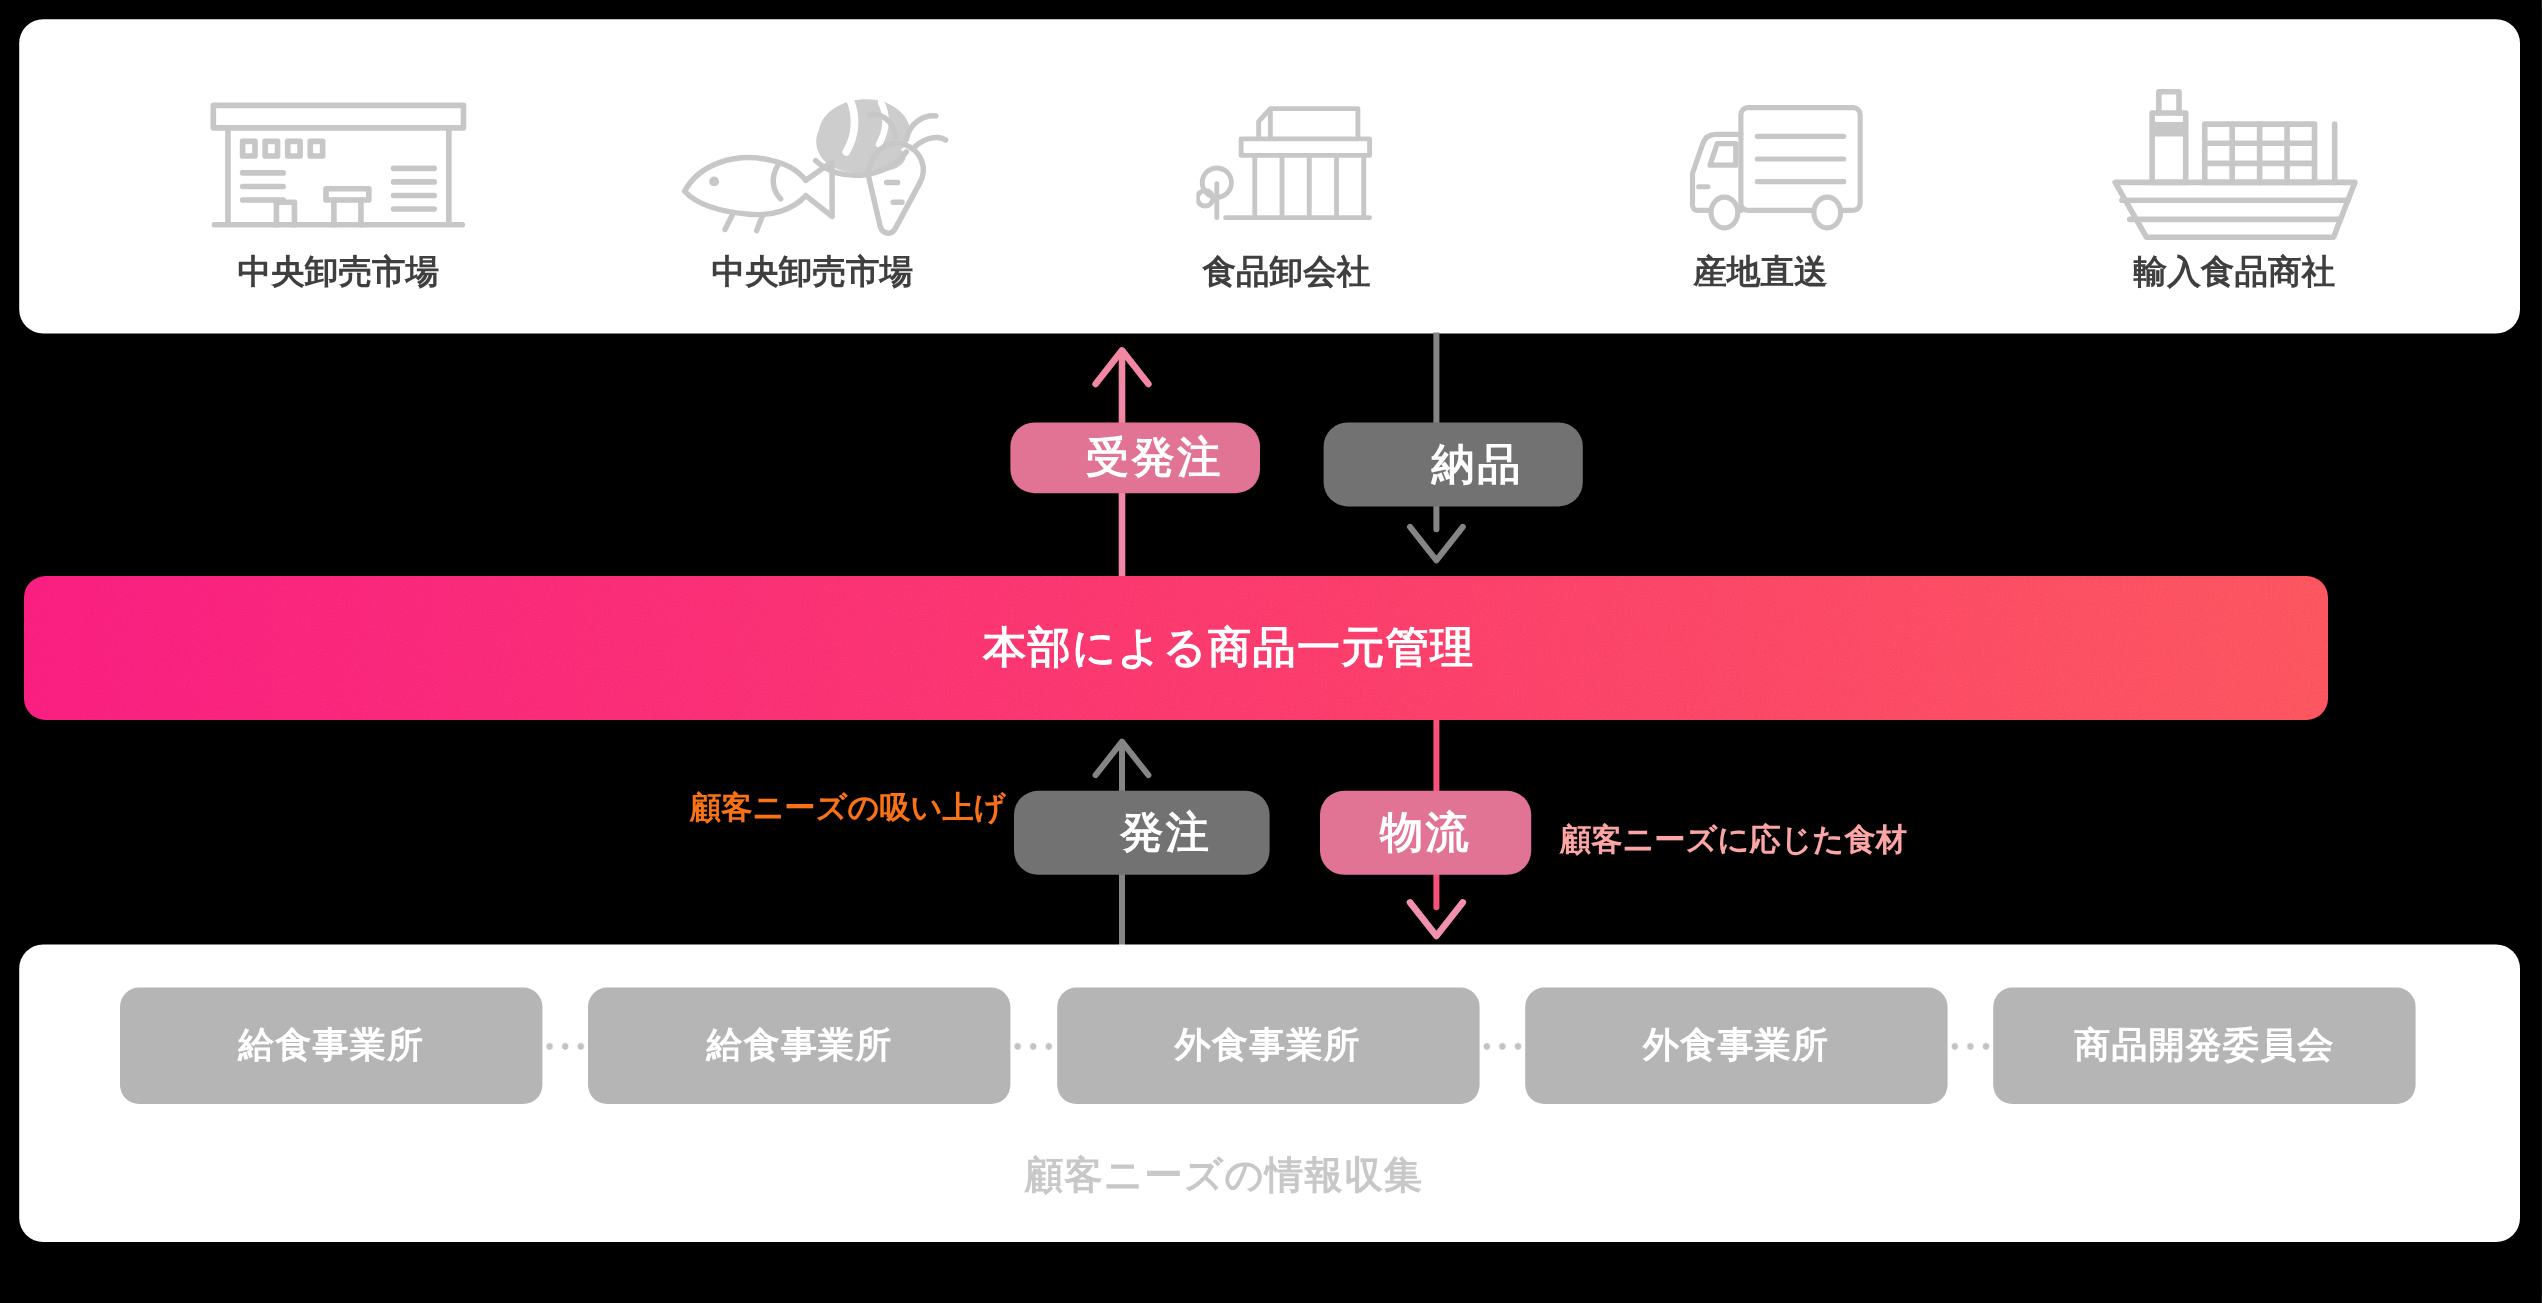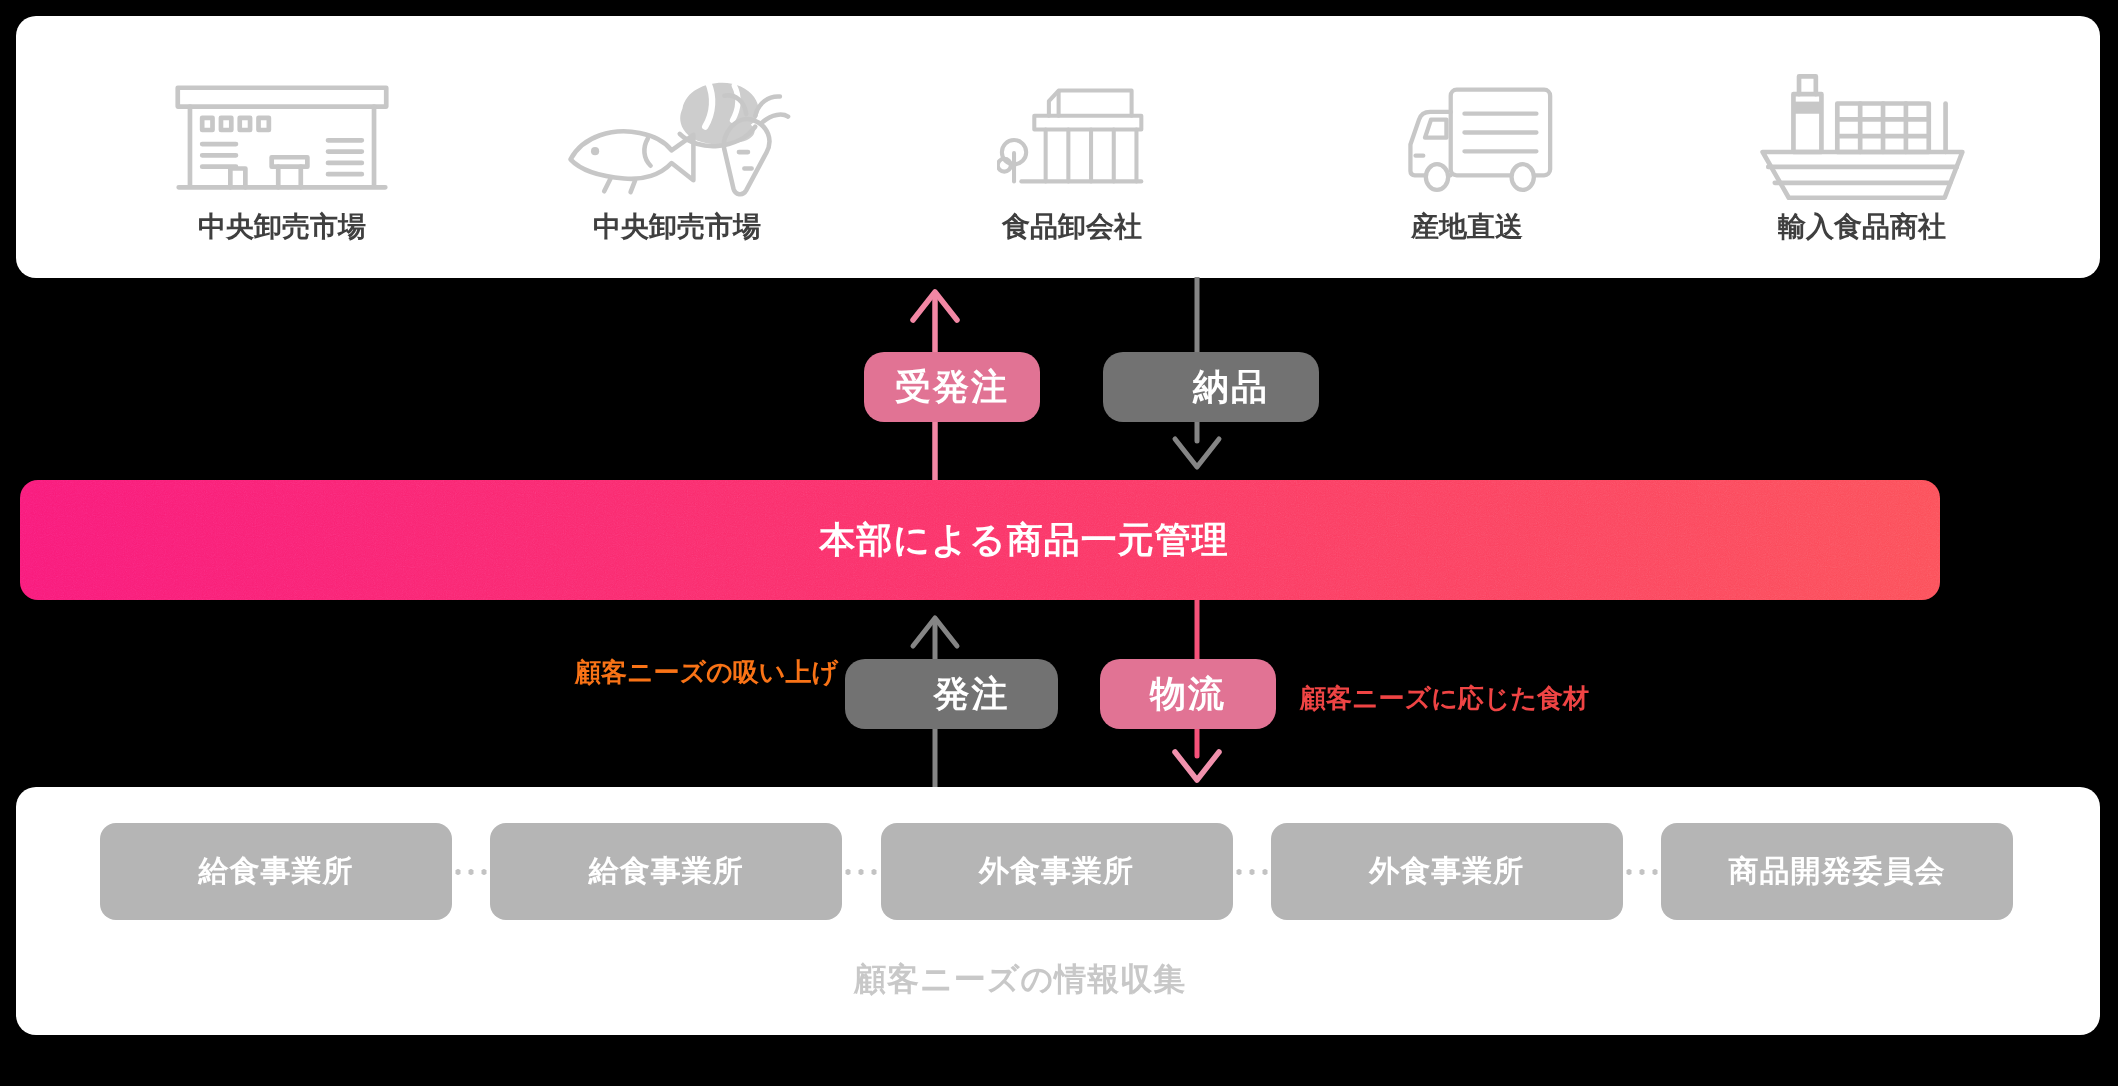--- a/index.html
+++ b/index.html
@@ -1,48 +1,48 @@
 <!DOCTYPE html>
 <html><head>
 <meta charset="utf-8">
 <style>
   html,body{margin:0;padding:0;background:#000;}
   #stage{
     position:relative;width:2118px;height:1086px;background:#000;
-    font-family:Liberation Mono, monospace;overflow:hidden;border-radius:10px;
+    font-family:Liberation Serif, serif;overflow:hidden;border-radius:10px;
   }
   .panel{position:absolute;background:#ffffff;border-radius:20px;}
   .panel.top{left:16px;top:16px;width:2084px;height:262px;display:flex;justify-content:space-between;box-sizing:border-box;padding:56px 98px 0 126px;}
   .panel.bottom{left:16px;top:787px;width:2084px;height:248px;}
   .supplier{width:280px;display:flex;flex-direction:column;align-items:center;}
   .icon-wrap{height:132px;display:flex;align-items:center;justify-content:center;}
   .s-label{margin-top:4px;font-size:28px;font-weight:bold;color:#3f3f3f;white-space:nowrap;}
   .arrow{position:absolute;}
   .pill{
     position:absolute;display:flex;align-items:center;justify-content:center;
     color:#fff;font-size:36px;font-weight:bold;border-radius:20px;letter-spacing:2px;white-space:nowrap;
   }
   .pill.pink{background:#e17394;}
   .pill.gray{background:#727272;padding-left:40px;}
-  .pill.order-up{left:864px;top:352px;width:176px;height:70px;}
+  .pill.order-up{left:842px;top:352px;width:176px;height:59px;padding-left:32px;}
   .pill.delivery{left:1103px;top:352px;width:176px;height:70px;}
   .pill.order-low{left:845px;top:659px;width:173px;height:70px;}
   .pill.logistics{left:1100px;top:659px;width:176px;height:70px;}
   .bar{
     position:absolute;left:20px;top:480px;width:1920px;height:120px;border-radius:18px;overflow:hidden;
     background:linear-gradient(90deg,#f9197b 0%,#fb3566 55%,#fc4f59 100%);
   }
   .grain{position:absolute;inset:0;width:100%;height:100%;mix-blend-mode:soft-light;opacity:.5;}
   .bar-label{
     position:absolute;left:0;right:0;top:50%;transform:translate(44px,-50%);
     text-align:center;color:#fff;font-size:36px;font-weight:bold;letter-spacing:1px;
   }
   .note{position:absolute;font-size:26px;font-weight:bold;white-space:nowrap;line-height:32px;}
   .note.gray{left:575px;top:658px;color:#f97316;}
-  .note.pink{left:1300px;top:684px;color:#ef4444;}
+  .note.pink{left:1300px;top:684px;color:#fca5a5;}
   .sites-row{position:absolute;left:84px;right:87px;top:36px;height:97px;display:flex;justify-content:space-between;align-items:center;}
   .site{
     width:352px;height:97px;background:#b5b5b5;border-radius:16px;
     display:flex;align-items:center;justify-content:center;color:#fff;font-size:30px;font-weight:bold;letter-spacing:1px;
   }
   .dots{
     width:38px;height:6px;align-self:center;
     background-image:radial-gradient(circle,#c3c3c3 2.6px,rgba(255,255,255,0) 3px);
     background-size:13px 6px;background-repeat:repeat-x;background-position:center;
   }

